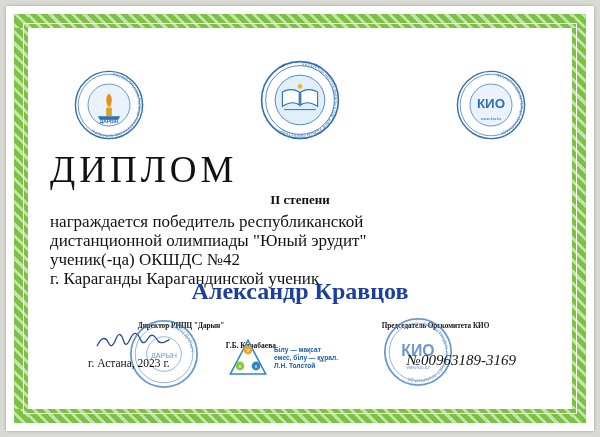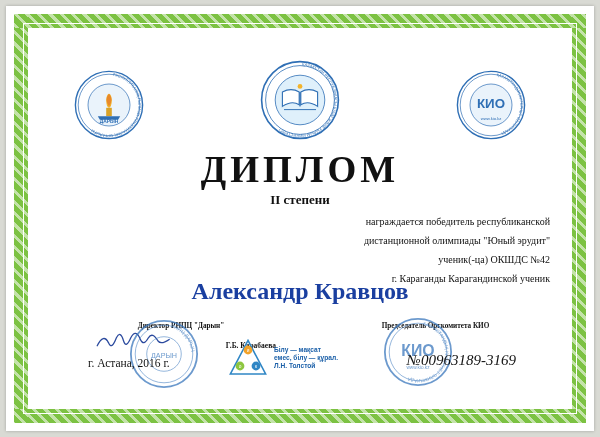--- a/index.html
+++ b/index.html
@@ -54,31 +54,31 @@
     position:absolute;border-radius:50%;
   }
   .seal-left{left:24px;top:10px;width:70px;height:70px;}
   .seal-center{left:50%;margin-left:-40px;top:0px;width:80px;height:80px;}
   .seal-right{right:24px;top:10px;width:70px;height:70px;}
 
   .seal svg{display:block;width:100%;height:100%;}
 
   
   .dip-title{
-    position:absolute;top:98px;left:0;right:0;text-align:center;
-    font-size:37px;font-weight:bold;letter-spacing:4px;color:#111;
+    position:absolute;top:98px;left:0;right:0;
+    font-size:37px;font-weight:normal;letter-spacing:4px;color:#111;
     font-family:"Liberation Serif", serif;
   }
   .degree{
     position:absolute;top:142px;left:0;right:0;text-align:center;
     font-size:13px;font-weight:bold;color:#111;
   }
   .body-lines{
-    position:absolute;top:162px;left:0;right:0;text-align:right;
-    color:#111;font-size:10px;line-height:19px;
+    position:absolute;top:162px;left:0;right:0;text-align:left;
+    color:#111;font-size:17px;line-height:19px;
   }
   .name{
     position:absolute;top:228px;left:0;right:0;text-align:center;
     font-size:24px;font-weight:bold;color:#1a3fa0;
   }
 
   
   .sig{
     position:absolute;top:272px;font-size:7.5px;color:#111;text-align:center;
   }
@@ -229,21 +229,21 @@
           <circle cx="50" cy="50" r="40" fill="none" stroke="#3b78bd" stroke-width="1"></circle>
           <path id="st2" d="M50,12 a38,38 0 0,1 0,76 a38,38 0 0,1 0,-76" fill="none"></path>
           <text font-size="6.2" fill="#3b78bd" font-family="Liberation Sans, sans-serif">
             <textPath href="#st2" startOffset="3%">ҚАЗАҚСТАНДЫҚ ИНТЕРНЕТ ОЛИМПИАДА</textPath>
           </text>
           <text x="50" y="56" font-size="22" fill="#3b78bd" text-anchor="middle" font-family="Liberation Sans, sans-serif" font-weight="bold">КИО</text>
           <text x="50" y="74" font-size="6.5" fill="#3b78bd" text-anchor="middle" font-family="Liberation Sans, sans-serif">www.kio.kz</text>
         </svg>
       </div>
 
-      <div class="footer-left">г. Астана, 2016 г.</div>
+      <div class="footer-left">г. Астана, 2023 г.</div>
       <div class="footer-right">№00963189-3169</div>
 
       <div class="footer-logo">
         <svg class="footer-logo-mark" viewBox="0 0 100 100">
           <path d="M50 6 L94 90 L6 90 Z" fill="none" stroke="#2f86c5" stroke-width="4"></path>
           <circle cx="50" cy="30" r="11" fill="#f2a32a"></circle>
           <circle cx="30" cy="70" r="11" fill="#8dc63f"></circle>
           <circle cx="70" cy="70" r="11" fill="#2f86c5"></circle>
           <text x="50" y="34" font-size="12" fill="#fff" text-anchor="middle" font-family="Liberation Sans, sans-serif">и</text>
           <text x="30" y="74" font-size="12" fill="#fff" text-anchor="middle" font-family="Liberation Sans, sans-serif">о</text>

